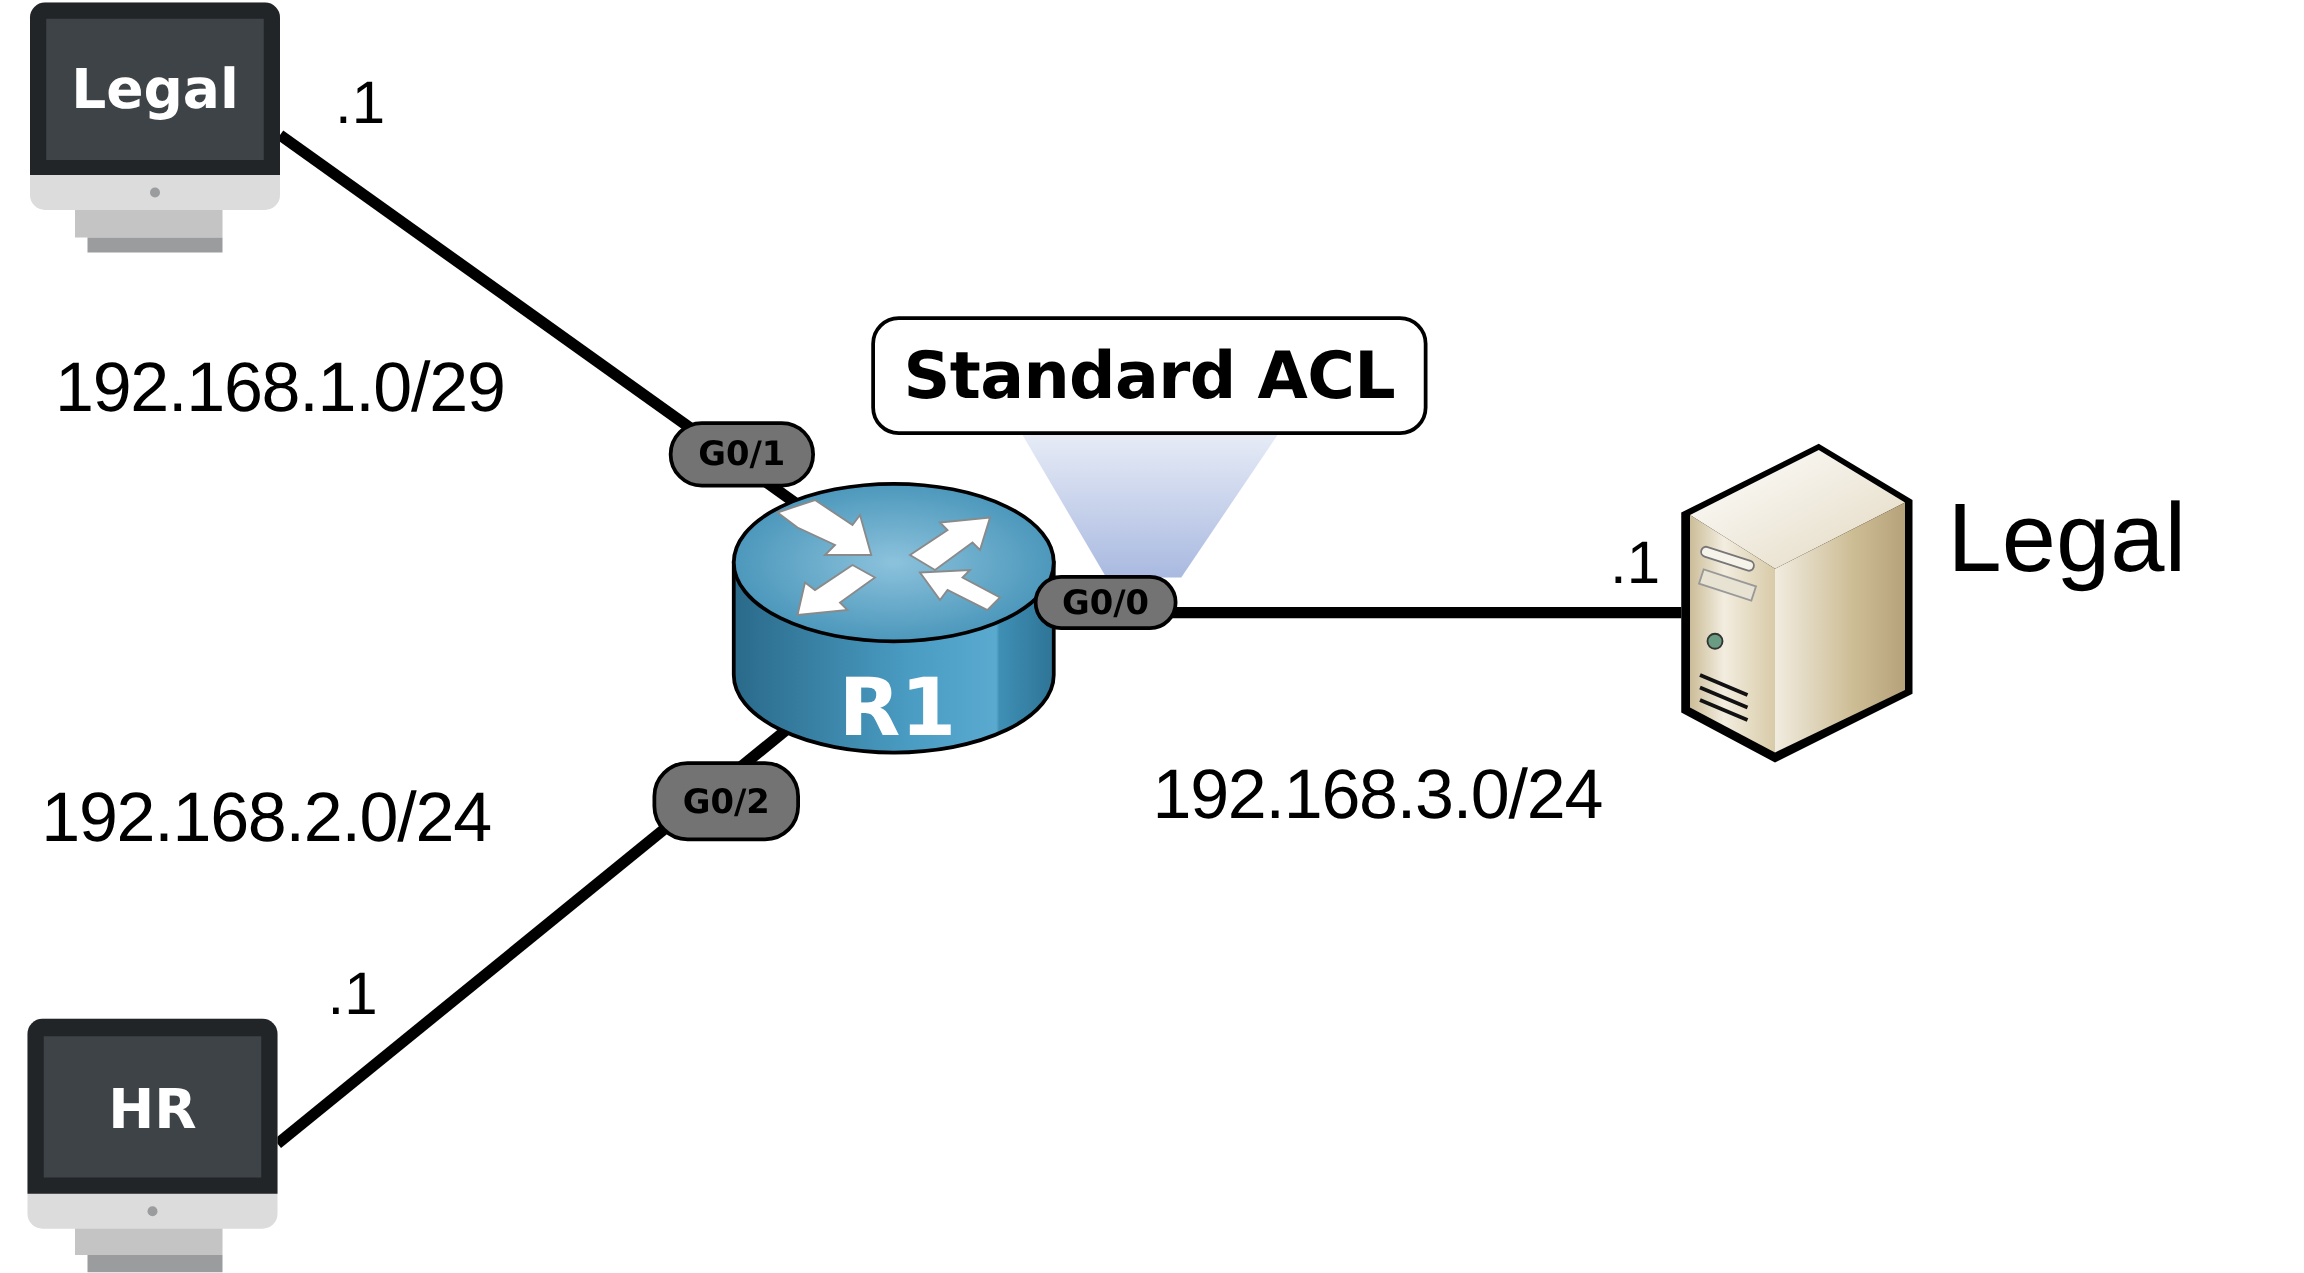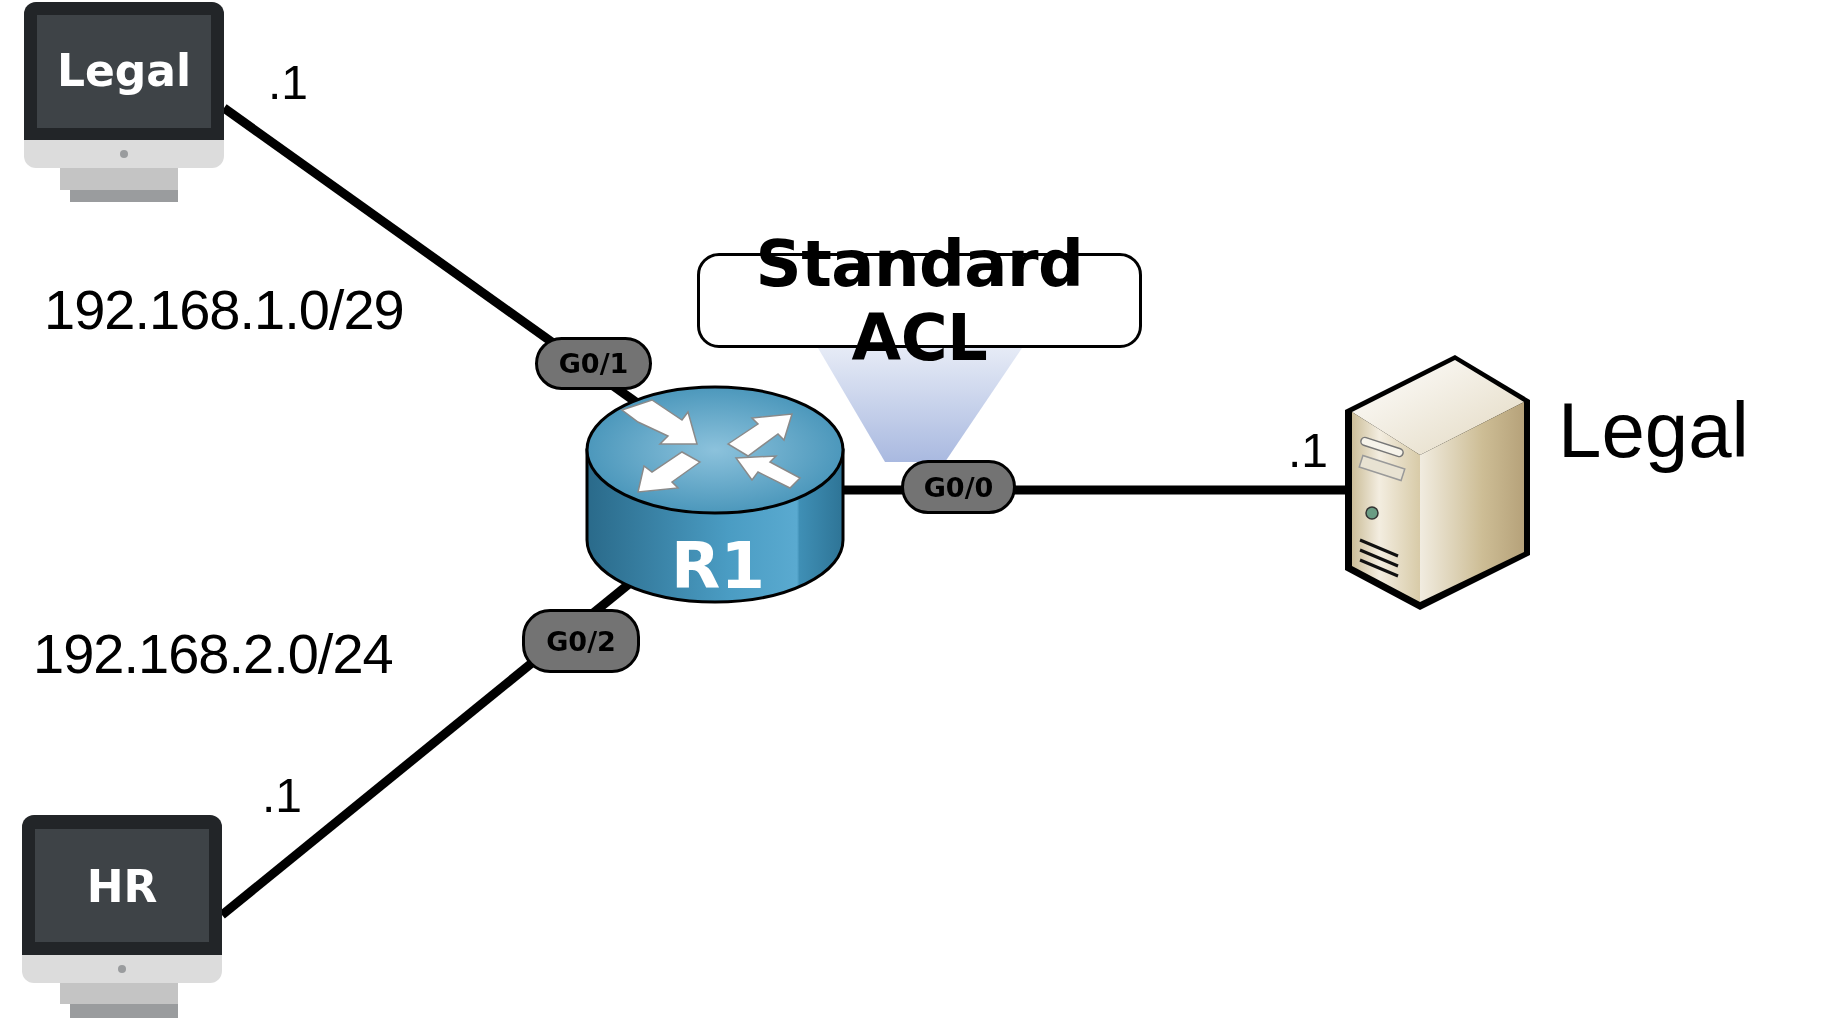--- a/index.html
+++ b/index.html
@@ -7,21 +7,21 @@
          font-family: "DejaVu Sans", sans-serif; }
   #stage { position: absolute; left: 0; top: 0; width: 1843px; height: 1018px; text-align: center; }
   .lbl { position: absolute; color: #000; white-space: nowrap; }
   .subnet { font-family: "Liberation Sans", sans-serif; font-size: 56px; letter-spacing: -1px; }
   .host { font-family: "Liberation Sans", sans-serif; font-size: 48px; }
   .badge { position: absolute; background: #737373; border: 3px solid #000; border-radius: 28px;
            font-family: "DejaVu Sans", sans-serif; font-weight: bold; font-size: 27px;
            display: flex; align-items: center; justify-content: center; box-sizing: border-box; }
   .acl-box { position: absolute; left: 697px; top: 253px; width: 445px; height: 95px; box-sizing: border-box;
              border: 3px solid #000; border-radius: 22px; background: #fff;
-             font-family: "DejaVu Sans", sans-serif; font-weight: bold; font-size: 64px;
+             font-family: "DejaVu Sans", sans-serif; font-weight: bold; font-size: 52px;
              display: flex; align-items: center; justify-content: center; letter-spacing: -0.5px; }
   .pc-text { font-family: "DejaVu Sans", sans-serif; font-weight: bold; fill: #ffffff; }
   .server-name { position: absolute; left: 1558px; top: 385px; font-family: "Liberation Sans", sans-serif;
                  font-size: 78px; line-height: 90px; color: #000; }
 </style>
 </head>
 <body>
 
 <div id="stage">
   <svg width="1843" height="1018" viewBox="0 0 1843 1018" style="position:absolute;left:0;top:0">
@@ -109,25 +109,26 @@
         <line x1="1360" y1="550" x2="1398" y2="566"></line>
         <line x1="1360" y1="560" x2="1398" y2="576"></line>
       </g>
     </g>
   </svg>
 
   <div class="acl-box">Standard ACL</div>
 
   <div class="badge" style="left:535px;top:337px;width:117px;height:53px">G0/1</div>
   <div class="badge" style="left:522px;top:609px;width:118px;height:64px">G0/2</div>
-  <div class="badge" style="left:901px;top:460px;width:115px;height:54px">G0/0</div>
+  <div class="badge" style="left:827px;top:460px;width:115px;height:44px">G0/0</div>
 
   <div class="lbl host" style="left:268px;top:55px">.1</div>
   <div class="lbl host" style="left:262px;top:768px">.1</div>
   <div class="lbl host" style="left:1288px;top:423px">.1</div>
 
   <div class="lbl subnet" style="left:44px;top:277px">192.168.1.0/29</div>
   <div class="lbl subnet" style="left:33px;top:621px">192.168.2.0/24</div>
+  <div class="lbl subnet" style="left:922px;top:602px">192.168.3.0/24</div>
 
   <div class="server-name">
     <div>Legal</div>
   </div>
 </div>
 
 </body></html>

